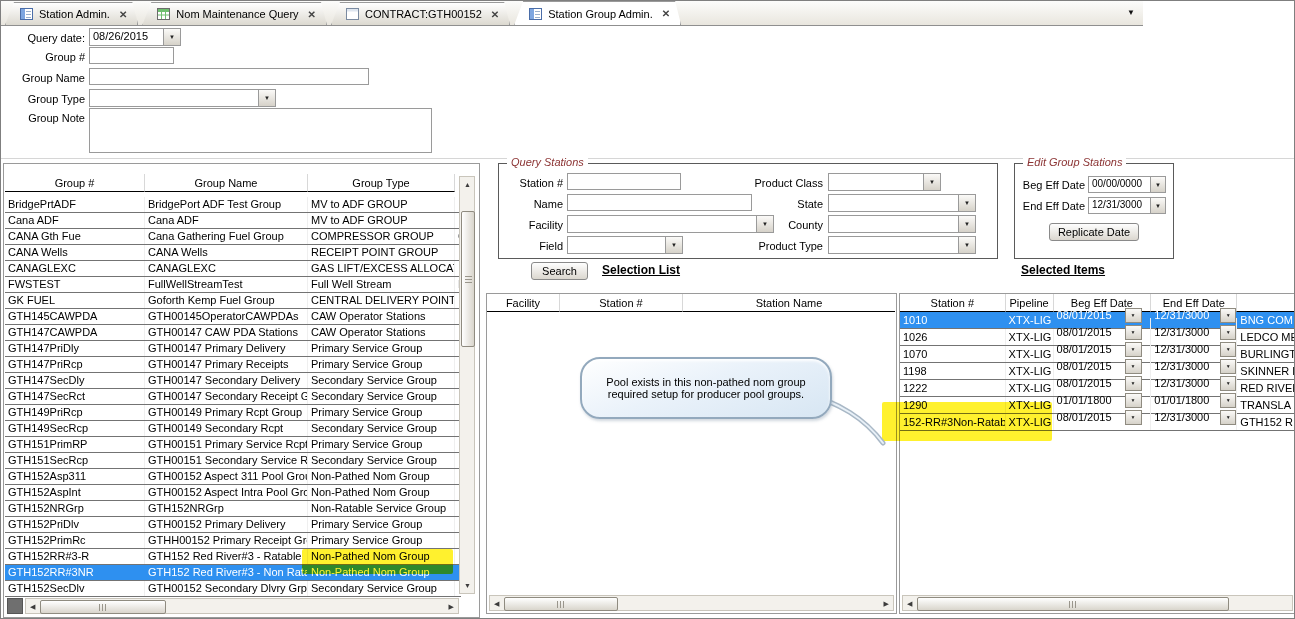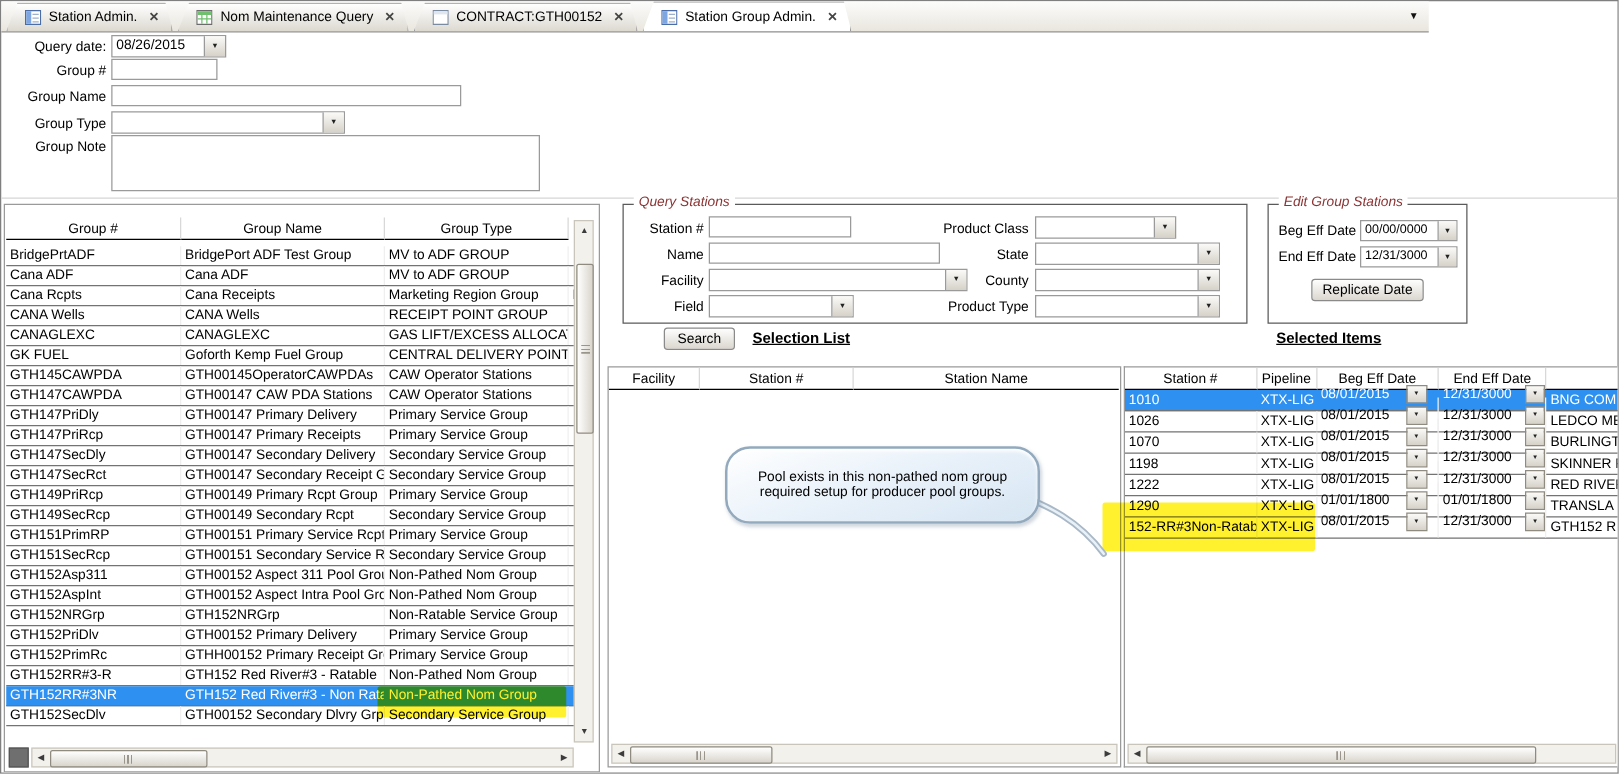--- a/index.html
+++ b/index.html
@@ -171,36 +171,42 @@
           <div class="td gc3">MV to ADF GROUP</div>
           <div class="td gc4"></div>
         </div>
         <div class="grow trow">
           <div class="td gc1">Cana ADF</div>
           <div class="td gc2">Cana ADF</div>
           <div class="td gc3">MV to ADF GROUP</div>
           <div class="td gc4"></div>
         </div>
         <div class="grow trow">
-          <div class="td gc1">Cana Rcpts</div>
-          <div class="td gc2">Cana Receipts</div>
-          <div class="td gc3">Marketing Region Group</div>
-          <div class="td gc4">F</div>
+          <div class="td gc1">CANA Gth Fue</div>
+          <div class="td gc2">Cana Gathering Fuel Group</div>
+          <div class="td gc3">COMPRESSOR GROUP</div>
+          <div class="td gc4">C</div>
         </div>
         <div class="grow trow">
           <div class="td gc1">CANA Wells</div>
           <div class="td gc2">CANA Wells</div>
           <div class="td gc3">RECEIPT POINT GROUP</div>
           <div class="td gc4"></div>
         </div>
         <div class="grow trow">
           <div class="td gc1">CANAGLEXC</div>
           <div class="td gc2">CANAGLEXC</div>
           <div class="td gc3">GAS LIFT/EXCESS ALLOCATIO</div>
           <div class="td gc4"></div>
+        </div>
+        <div class="grow trow">
+          <div class="td gc1">FWSTEST</div>
+          <div class="td gc2">FullWellStreamTest</div>
+          <div class="td gc3">Full Well Stream</div>
+          <div class="td gc4">F</div>
         </div>
         <div class="grow trow">
           <div class="td gc1">GK FUEL</div>
           <div class="td gc2">Goforth Kemp Fuel Group</div>
           <div class="td gc3">CENTRAL DELIVERY POINT</div>
           <div class="td gc4"></div>
         </div>
         <div class="grow trow">
           <div class="td gc1">GTH145CAWPDA</div>
           <div class="td gc2">GTH00145OperatorCAWPDAs</div>

